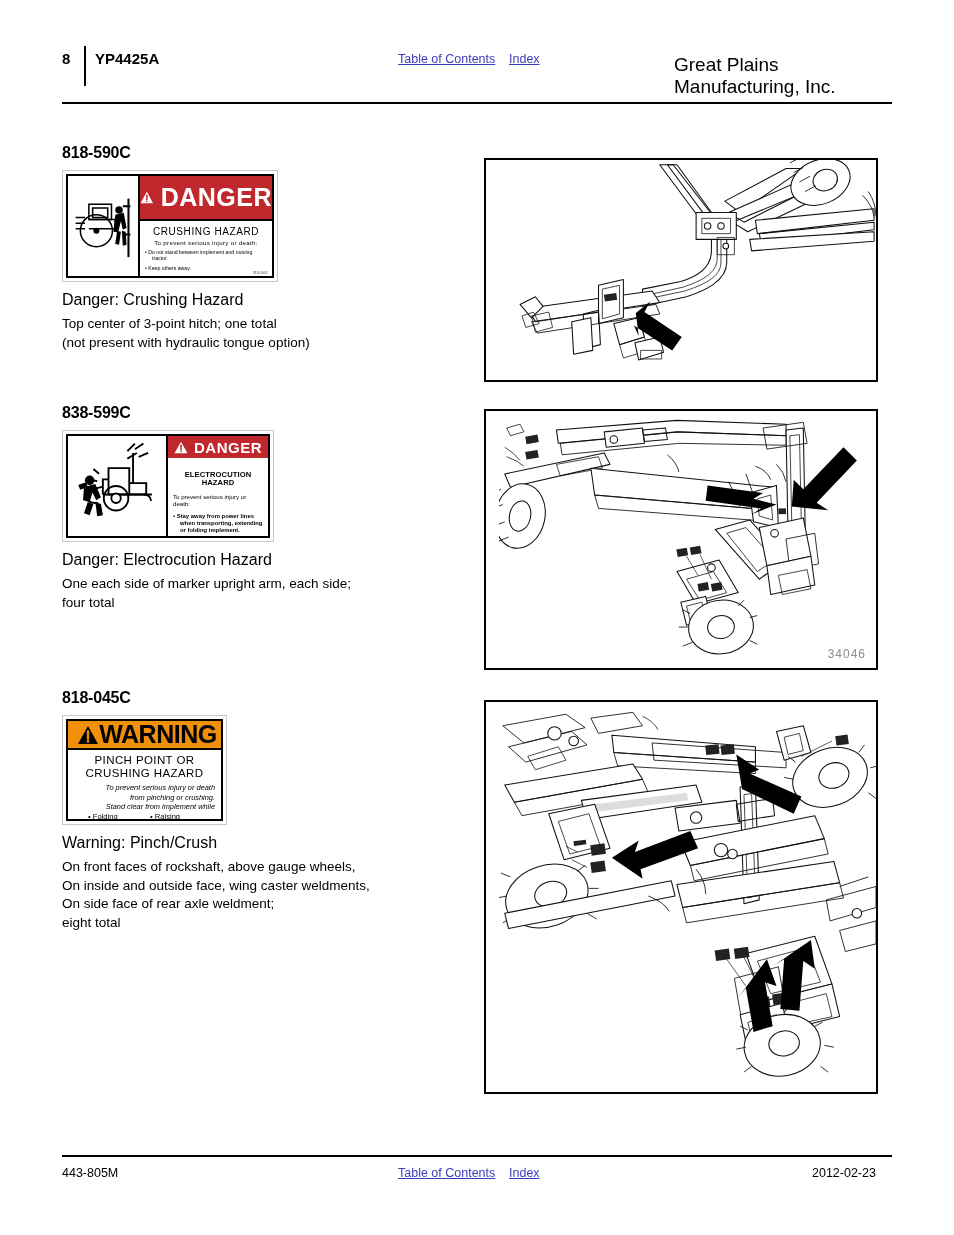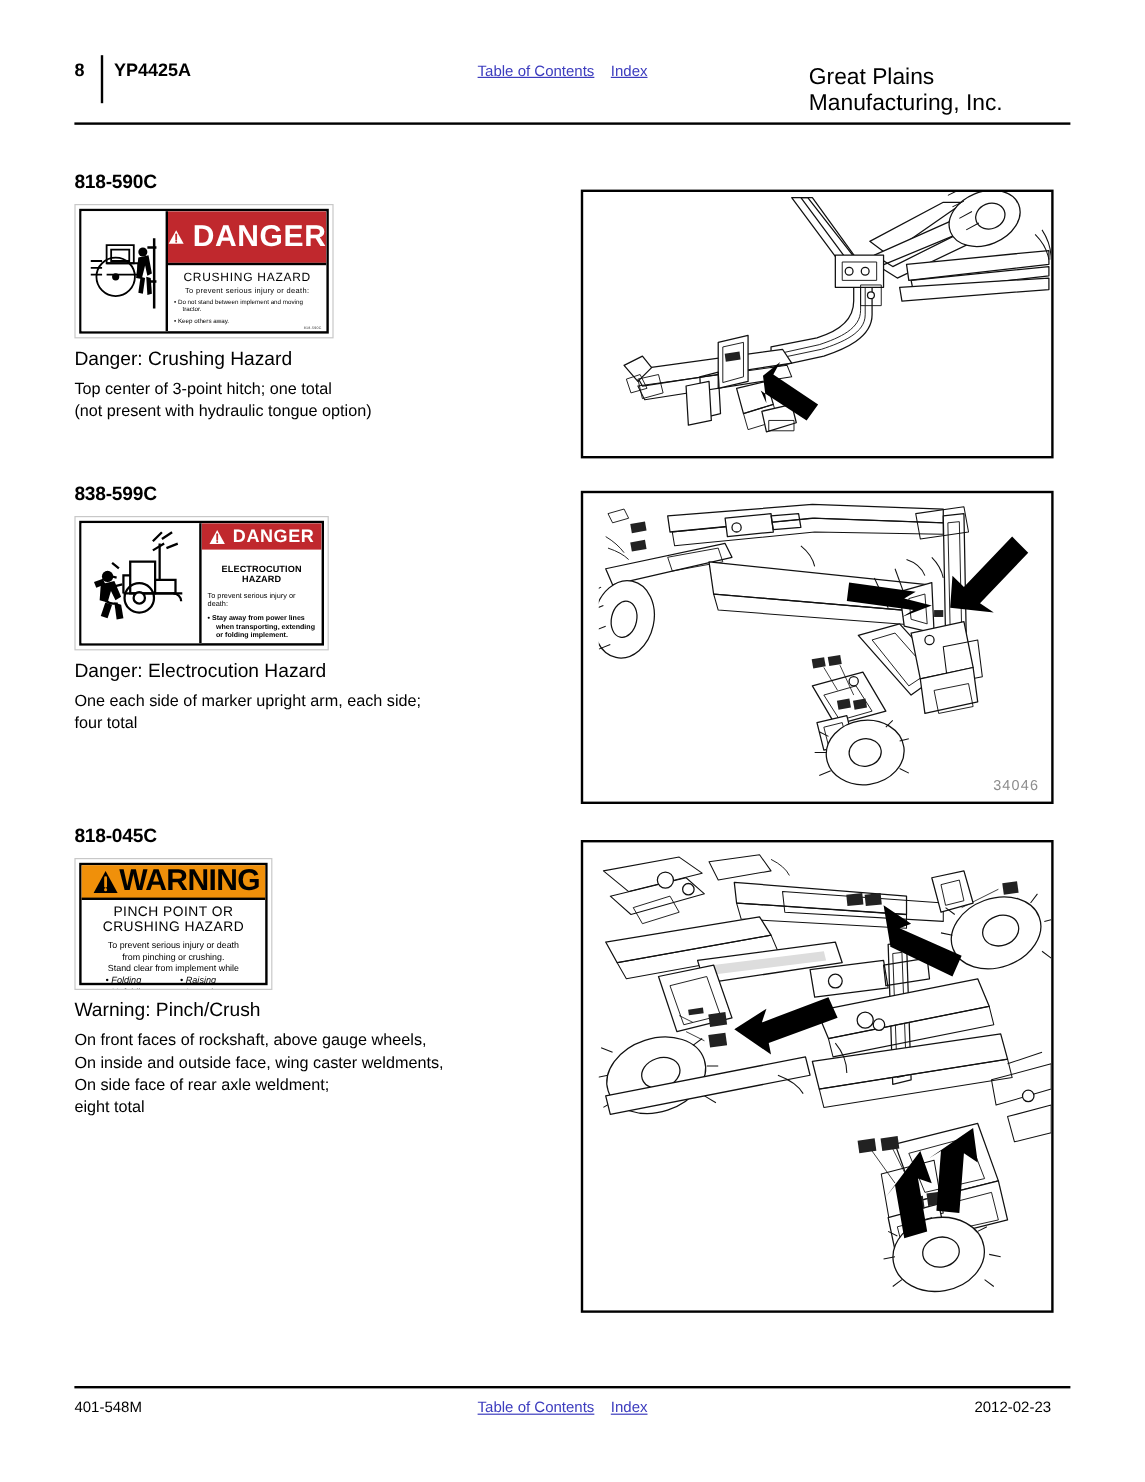--- a/index.html
+++ b/index.html
@@ -219,29 +219,29 @@
   #decal-2 .decal-inner { flex-direction: column; }
   #decal-2 .signal-bar {
     height: 27px;
     border-bottom: 2px solid #000;
     justify-content: center;
     padding-left: 5px;
   }
   #decal-2 .signal-word { font-size: 25px; color: #000; letter-spacing: -0.5px; }
   #decal-2 .decal-text { padding: 4px 6px 2px 6px; }
   #decal-2 .dhead { font-size: 11.5px; letter-spacing: 0.4px; }
-  #decal-2 .dsub { font-size: 7.4px; text-align: center; margin-top: 4px; line-height: 1.25; }
+  #decal-2 .dsub { font-size: 7.4px; text-align: right; margin-top: 4px; line-height: 1.25; font-style: italic; }
   .warn-cols {
     display: flex;
     margin-top: 1px;
     padding-left: 14px;
     font-size: 7.6px;
     line-height: 1.3;
   }
-  .warn-col { width: 62px; font-style: italic; }
+  .warn-col { width: 62px; }
   .warn-col div { white-space: nowrap; }
 
   
   .figure-panel {
     position: absolute;
     border: 2px solid #000;
     box-sizing: border-box;
     background: #fff;
     overflow: hidden;
     padding-left: 13px;
@@ -691,21 +691,21 @@
     </g>
     <g fill="#000">
       <path d="M326 242 L330 272 L318 264 L314 316 L294 314 L298 262 L288 268 Z"></path>
     </g>
   </svg>
   <div class="fig-caption"></div>
 </div>
 
 <div id="footer-rule"></div>
 <div id="page-footer">
-  <span id="ftr-doc">401-548M</span>
+  <span id="ftr-doc">443-805M</span>
   <span id="ftr-toc">
     <span class="doclink">Table of Contents</span>
   </span>
   <span id="ftr-index">
     <span class="doclink">Index</span>
   </span>
   <span id="ftr-date">2012-02-23</span>
 </div>
 
 </body></html>

